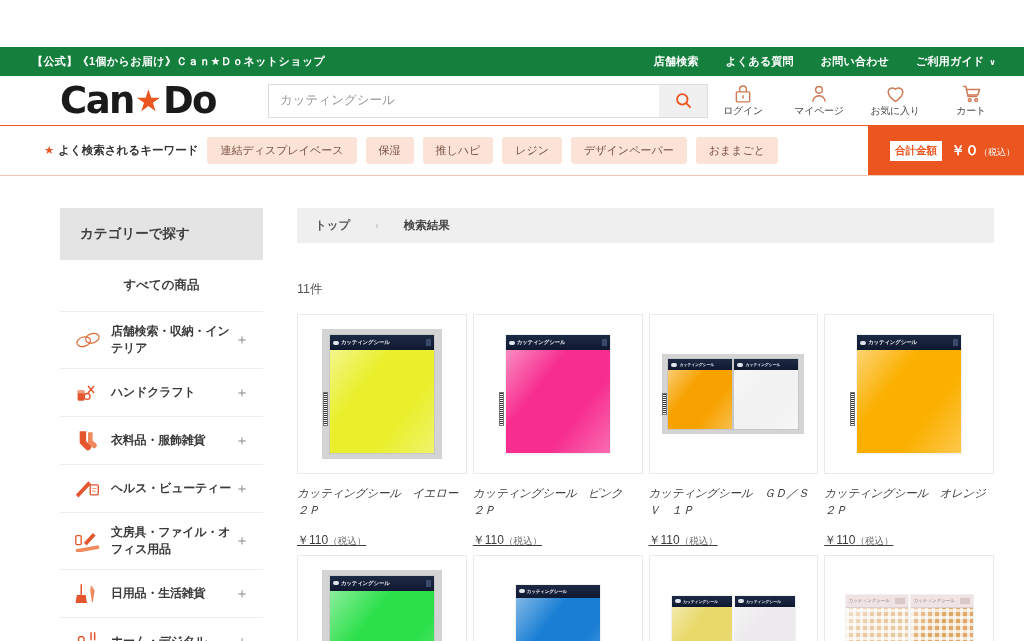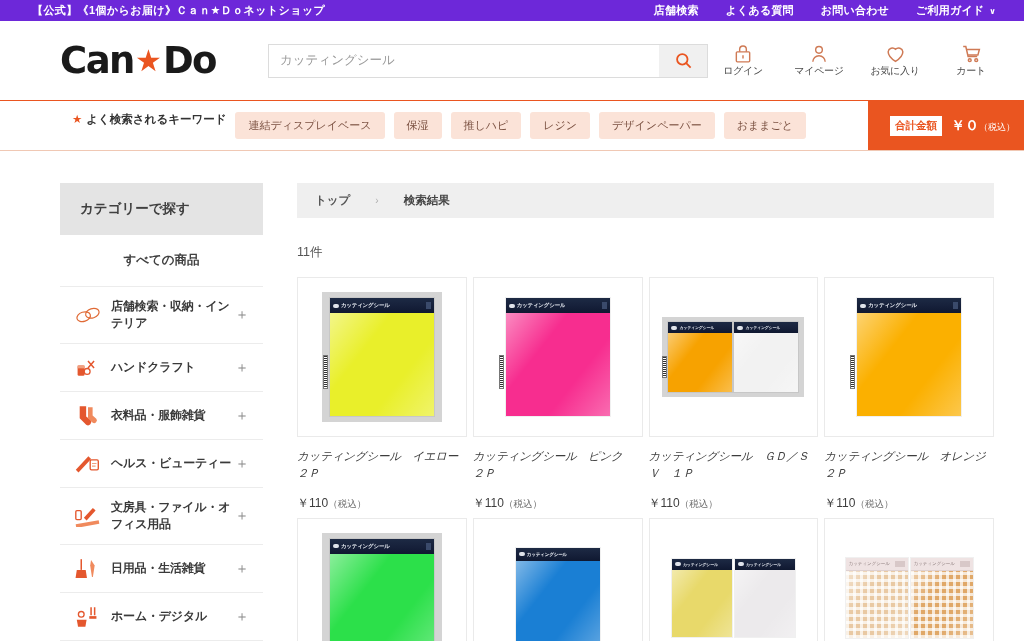--- a/index.html
+++ b/index.html
@@ -6,36 +6,37 @@
   html, body {
     width: 1024px; height: 641px;
     overflow: hidden;
     background: #ffffff;
     font-family: "Liberation Sans", "DejaVu Sans", sans-serif;
     color: #333;
   }
 
   
   .topbar {
-    height: 21px;
-    background: #6d28d9;
+    height: 29px;
+    background: #15803d;
     color: #fff;
     display: flex;
     align-items: center;
     padding: 0 28px 0 32px;
     font-size: 11px;
+    margin-top: 47px;
   }
   .topbar-brand { font-weight: 700; letter-spacing: .4px; font-size: 11px; }
   .topbar-nav { margin-left: auto; display: flex; align-items: center; gap: 27px; }
   .topbar-nav span.tl { font-size: 11px; font-weight: 700; letter-spacing: .2px; cursor: pointer; }
   .caret { font-size: 8px; margin-left: 5px; display: inline-block; }
 
   
   .header {
-    height: 80px;
+    height: 50px;
     background: #fff;
     display: flex;
     align-items: center;
     padding: 0 26px 0 60px;
     border-bottom: 1px solid #ea5520;
   }
   .logo { display: flex; align-items: center; cursor: pointer; }
   .logo-txt {
     font-family: "DejaVu Sans", sans-serif;
     font-weight: 700;
@@ -82,21 +83,21 @@
 
   
   .keybar {
     height: 50px;
     display: flex;
     align-items: center;
     background: #fff;
     border-bottom: 1px solid #f0c8b4;
     position: relative;
   }
-  .keybar-inner { display: flex; padding-left: 72px; gap: 9px; }
+  .keybar-inner { display: flex; align-items: center; padding-left: 44px; gap: 9px; }
   .keybar-title { font-size: 11.5px; font-weight: 700; color: #333; white-space: nowrap; }
   .keybar-title .st { color: #ea5520; margin-right: 4px; }
   .kw-tag {
     background: #fbe3d8;
     color: #7a5040;
     font-size: 11px;
     padding: 6px 13px;
     border-radius: 3px;
     white-space: nowrap;
     cursor: pointer;
@@ -179,21 +180,21 @@
     text-align: center;
     font-size: 17px;
     color: #3d3d3d;
     margin-top: 42px;
     font-weight: 400;
     letter-spacing: .3px;
   }
 
   .resbar {
     display: flex; align-items: flex-start;
-    margin-top: 26px;
+    margin-top: 38px;
     padding-bottom: 8px;
   }
   .rescount { font-size: 12.5px; color: #555; }
   .sorts { margin-left: auto; display: flex; gap: 14px; align-items: flex-end; }
   .sort {
     font-size: 12px; color: #9b9b9b; cursor: pointer; padding-bottom: 2px;
   }
   .sort.active { color: #555; border-bottom: 1.5px solid #8a8a8a; }
 
   .grid {
@@ -211,21 +212,21 @@
     overflow: hidden;
   }
   .pname {
     font-size: 11.5px;
     color: #3d3d3d;
     line-height: 1.5;
     margin-top: 11px;
     letter-spacing: -.2px;
     font-style: italic;
   }
-  .pprice { font-size: 12px; color: #3d3d3d; margin-top: 12px; }
+  .pprice { font-size: 12px; color: #3d3d3d; margin-top: 12px; text-decoration: underline; }
   .pprice .tax { font-size: 9.5px; color: #6d6d6d; }
 
   
   .pkg-stage { width: 100%; height: 100%; display: flex; align-items: center; justify-content: center; gap: 3px; background:#fff; }
   .pkg {
     position: relative;
     display: flex; flex-direction: column;
     box-shadow: 0 0 0 1px rgba(0,0,0,.06);
   }
   .pkg-head {

